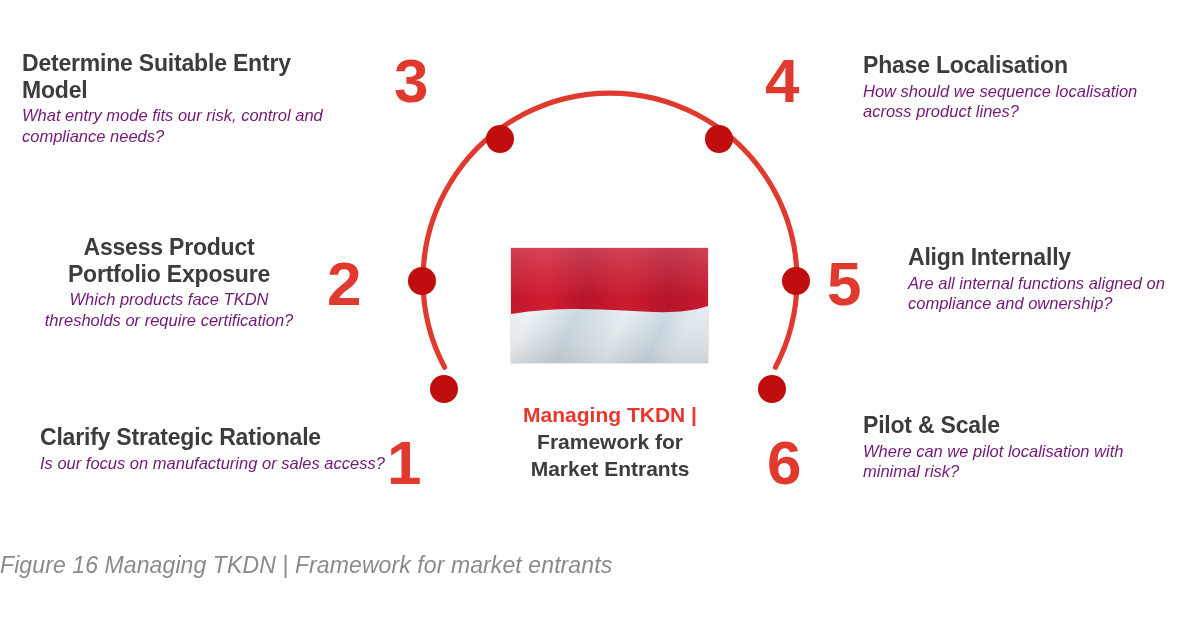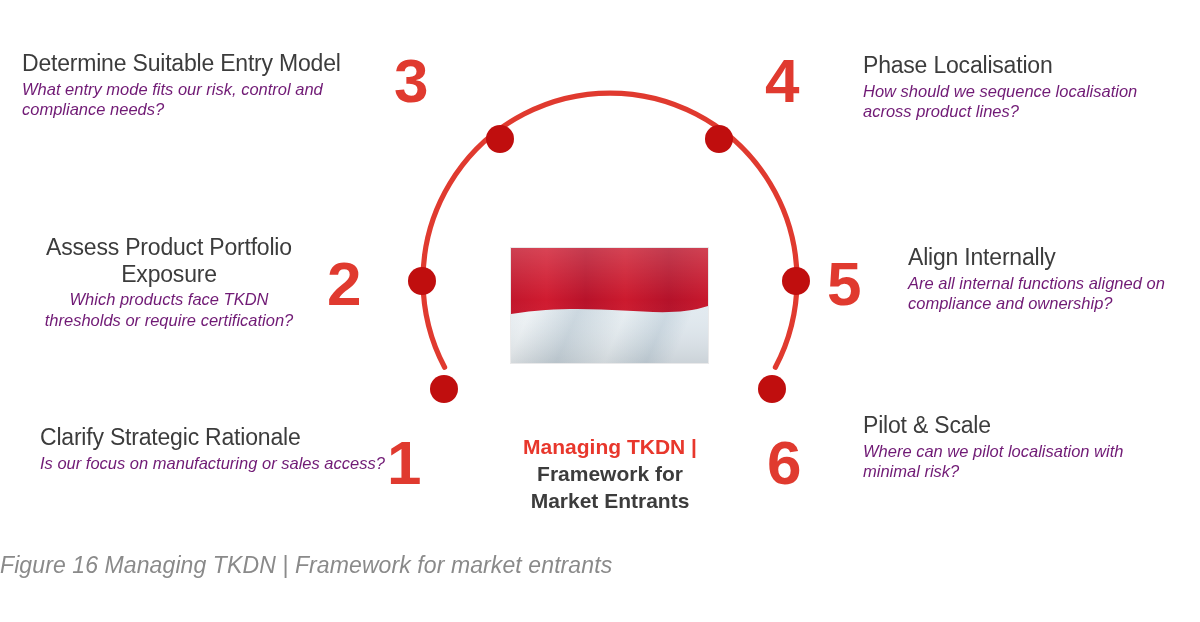--- a/index.html
+++ b/index.html
@@ -19,21 +19,21 @@
     height: 622px;
     background: #ffffff;
   }
 
   
   .step {
     position: absolute;
   }
   .step-title {
     font-size: 23px;
-    font-weight: normal;
+    font-weight: bold;
     color: #3c3c3c;
     line-height: 1.16;
     letter-spacing: -0.2px;
   }
   .step-q {
     font-size: 16.5px;
     font-style: italic;
     color: #701a75;
     line-height: 1.25;
     margin-top: 2px;
@@ -81,21 +81,21 @@
   .flag svg {
     display: block;
     width: 197px;
     height: 115px;
   }
 
   
   .center-label {
     position: absolute;
     left: 460px;
-    top: 434px;
+    top: 402px;
     width: 300px;
     text-align: center;
     font-size: 21px;
     font-weight: bold;
     line-height: 1.28;
     color: #3c3c3c;
   }
   .center-label .accent {
     color: #e8372c;
   }

